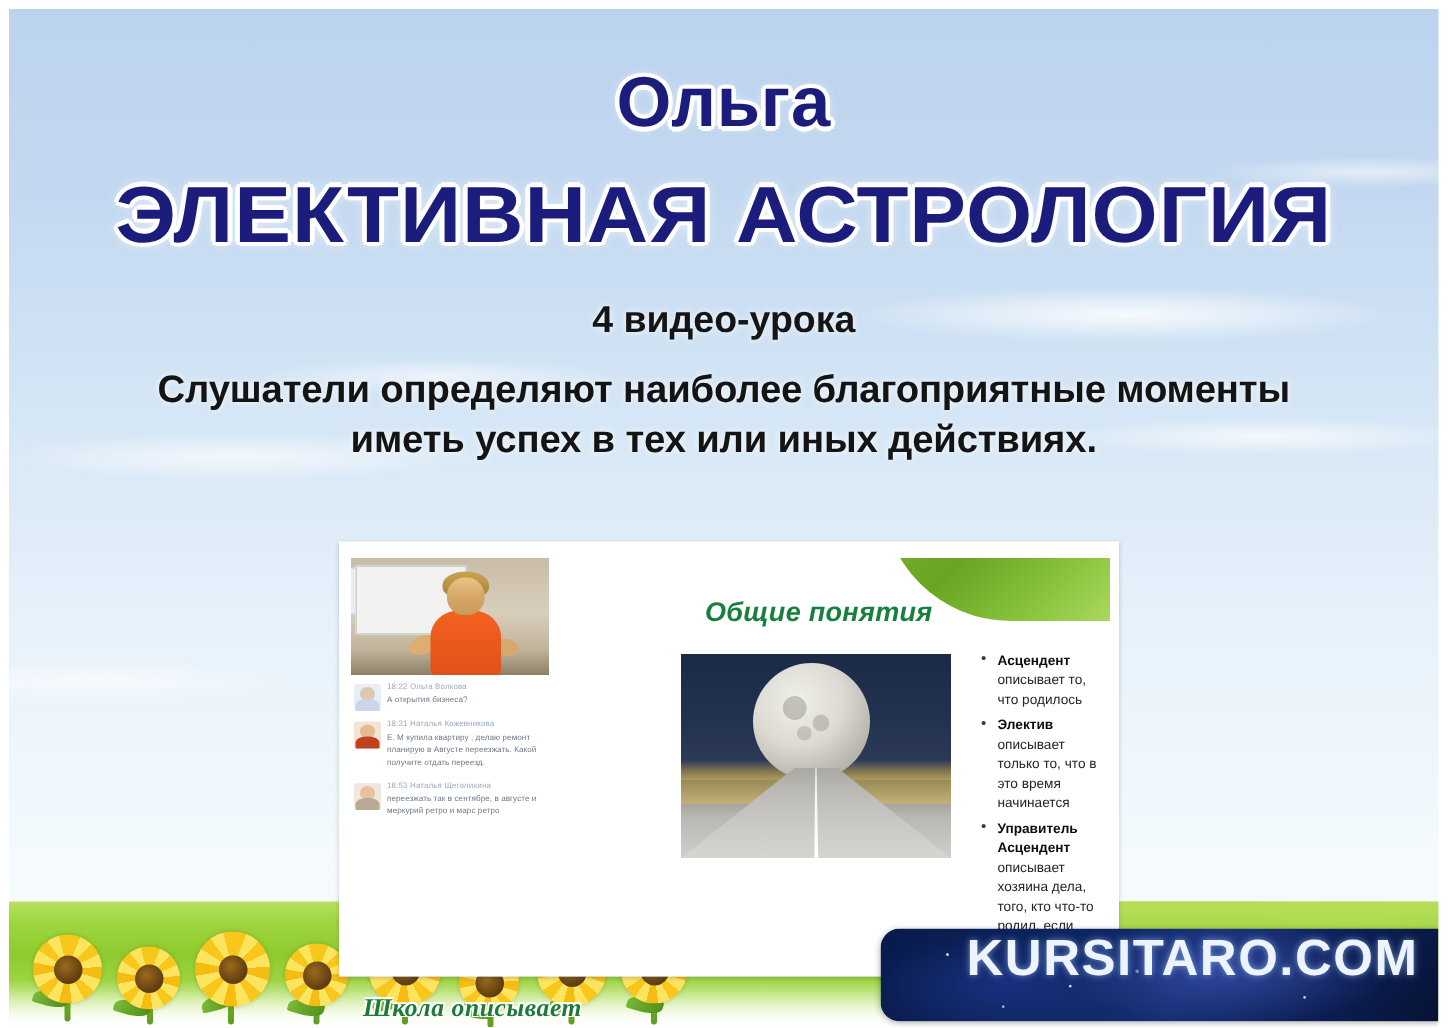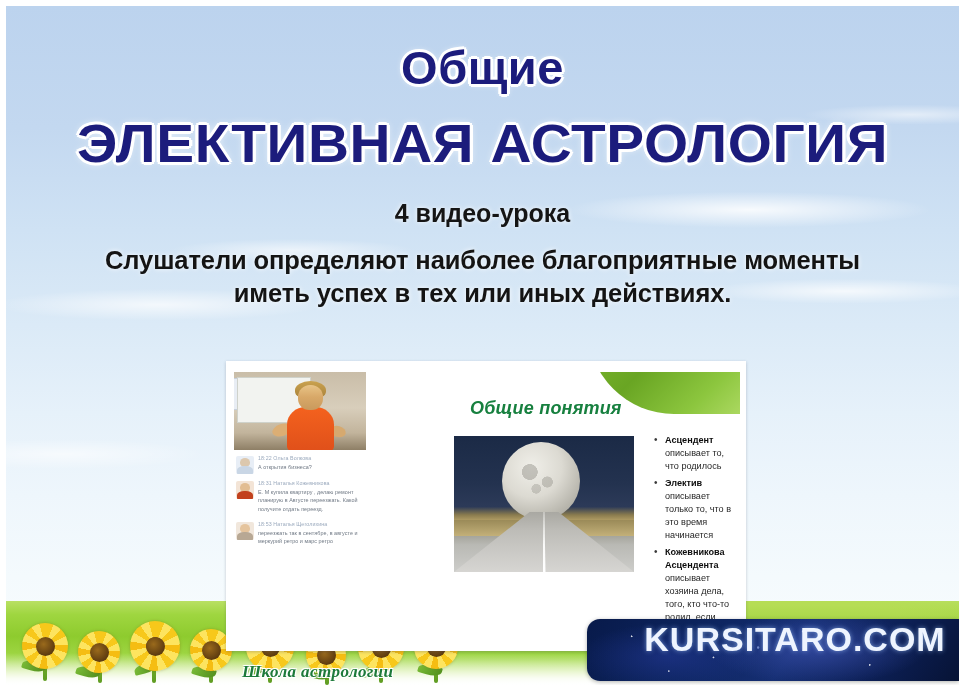--- a/index.html
+++ b/index.html
@@ -206,21 +206,21 @@
     text-shadow:0 0 3px rgba(0,0,0,.45);
   }
 </style>
 </head>
 <body>
 
 <div id="poster">
   <div id="canvas">
 
     <div class="head-wrap">
-      <div class="kurs">Общие</div>
+      <div class="kurs">Ольга</div>
       <div class="bigtitle">ЭЛЕКТИВНАЯ АСТРОЛОГИЯ</div>
       <div class="lessons">4 видео-урока</div>
     </div>
 
     <div class="desc">
       <span class="l">Слушатели определяют наиболее благоприятные моменты</span>
       <span class="l">иметь успех в тех или иных действиях.</span>
     </div>
 
     <div class="field">
@@ -314,29 +314,29 @@
           </div>
 
           <div class="bullets">
             <div class="bul">
               <b>Асцендент</b><span> описывает то, что родилось</span>
             </div>
             <div class="bul">
               <b>Электив</b><span> описывает только то, что в это время начинается</span>
             </div>
             <div class="bul">
-              <b>Кожевникова Асцендента</b><span> описывает хозяина дела, того, кто что-то родил, если делаем электив себе, то это мы</span>
+              <b>Управитель Асцендент</b><span> описывает хозяина дела, того, кто что-то родил, если делаем электив себе, то это мы</span>
             </div>
 
           </div>
         </div>
 
       </div>
     </div>
 
-    <div class="school">Школа астрологии</div>
+    <div class="school">Школа описывает</div>
 
     <div class="mark">
       <div class="mark-main">KURSITARO.COM</div>
     </div>
 
   </div>
 </div>
 
 </body></html>

